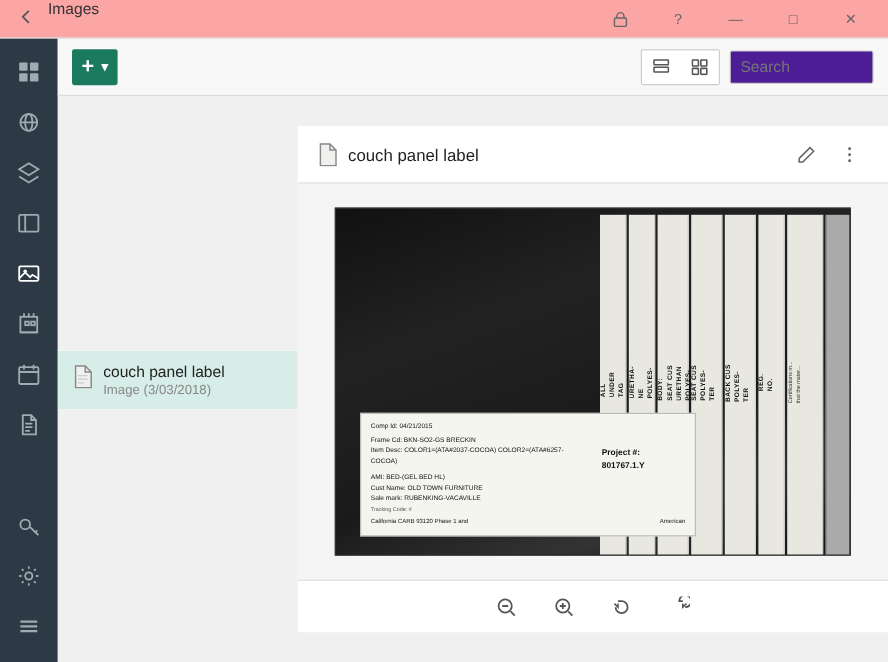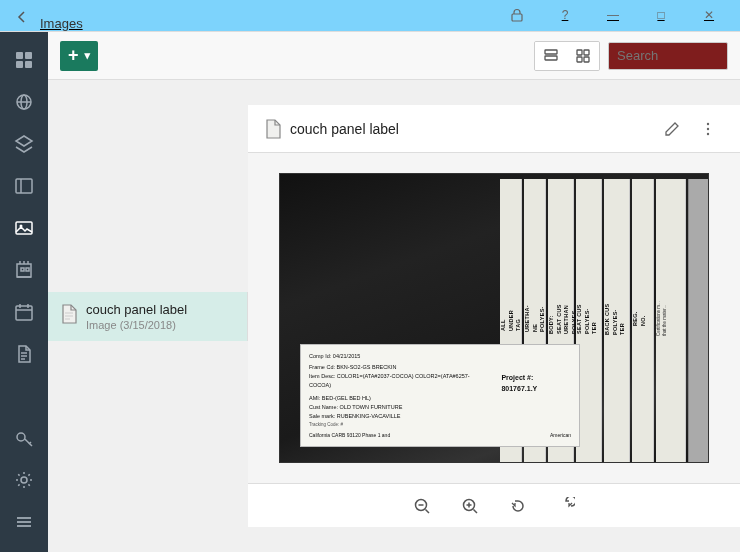--- a/index.html
+++ b/index.html
@@ -1,27 +1,26 @@
 <!DOCTYPE html>
 <html><head>
   <meta charset="utf-8">
   <style>
     * { box-sizing: border-box; margin: 0; padding: 0; }
     body { width: 740px; height: 552px; font-family: 'Segoe UI', sans-serif; font-size: 13px; background: #f0f0f0; overflow: hidden; display: flex; flex-direction: column; }
 
     
     .title-bar {
       height: 32px;
-      background: #7dd3fc;
-      display: flex;
-      align-items: flex-end;
+      background: #fca5a5;
+      display: flex;
+      align-items: flex-start;
       padding: 0 8px;
       border-bottom: 1px solid #ddd;
       flex-shrink: 0;
-      text-decoration: underline;
     }
     .title-bar-back {
       width: 28px; height: 28px;
       display: flex; align-items: center; justify-content: center;
       cursor: pointer;
       color: #444;
       font-size: 14px;
     }
     .title-bar-title {
       flex: 1;
@@ -119,21 +118,21 @@
       cursor: pointer;
       color: #555;
     }
     .search-box {
       height: 28px;
       border: 1px solid #ccc;
       border-radius: 2px;
       padding: 0 8px;
       font-size: 13px;
       width: 120px;
-      background: #7f1d1d;
+      background: #4c1d95;
       color: #999;
     }
 
     
     .split-pane {
       display: flex;
       flex: 1;
       overflow: hidden;
       align-items: center;
     }
@@ -411,21 +410,21 @@
             <svg width="18" height="20" viewBox="0 0 18 20" fill="none">
                 <path d="M3 1h8l5 5v13H3V1z" stroke="#888" stroke-width="1.2" fill="#f0f0ee"></path>
                 <path d="M11 1v5h5" stroke="#888" stroke-width="1.2"></path>
                 <line x1="5" y1="9" x2="13" y2="9" stroke="#ccc" stroke-width="1"></line>
                 <line x1="5" y1="12" x2="13" y2="12" stroke="#ccc" stroke-width="1"></line>
                 <line x1="5" y1="15" x2="10" y2="15" stroke="#ccc" stroke-width="1"></line>
               </svg>
           </div>
           <div class="file-item-info">
             <div class="file-item-name">couch panel label</div>
-            <div class="file-item-meta">Image (3/15/2018)</div>
+            <div class="file-item-meta">Image (3/03/2018)</div>
           </div>
         </div>
       </div>
 
       <div class="image-detail">
 
         <div class="image-detail-header">
           <div class="image-detail-title">
             <svg width="18" height="20" viewBox="0 0 18 20" fill="none">
                 <path d="M3 1h8l5 5v13H3V1z" stroke="#888" stroke-width="1.2" fill="#f0f0ee"></path>

